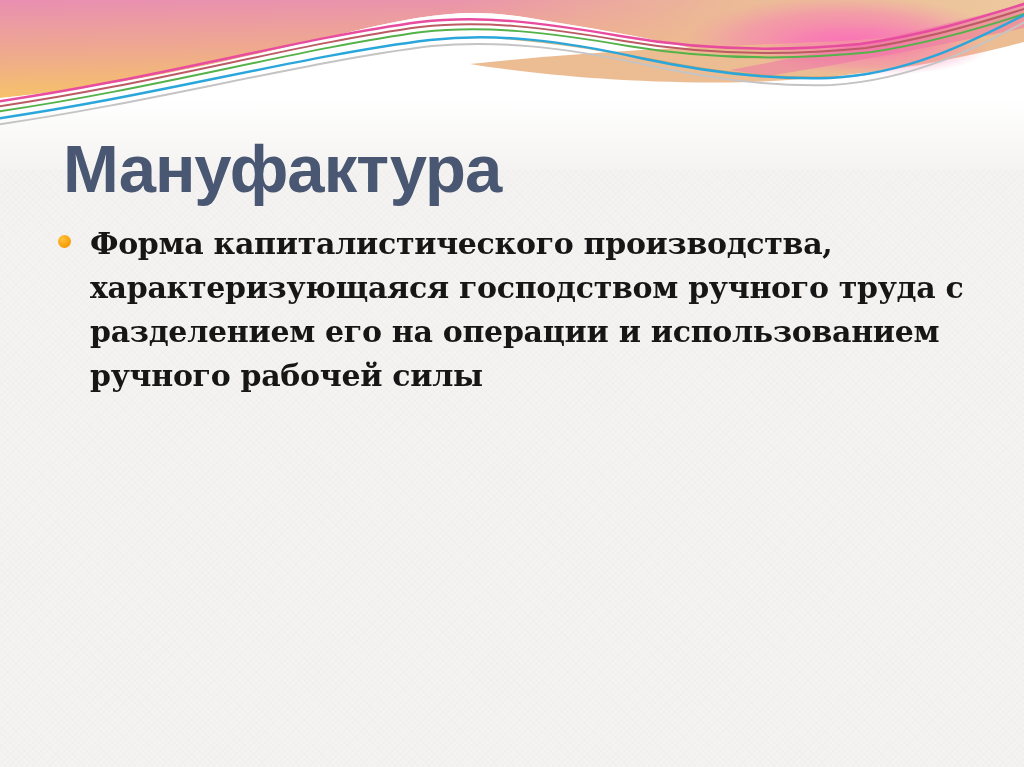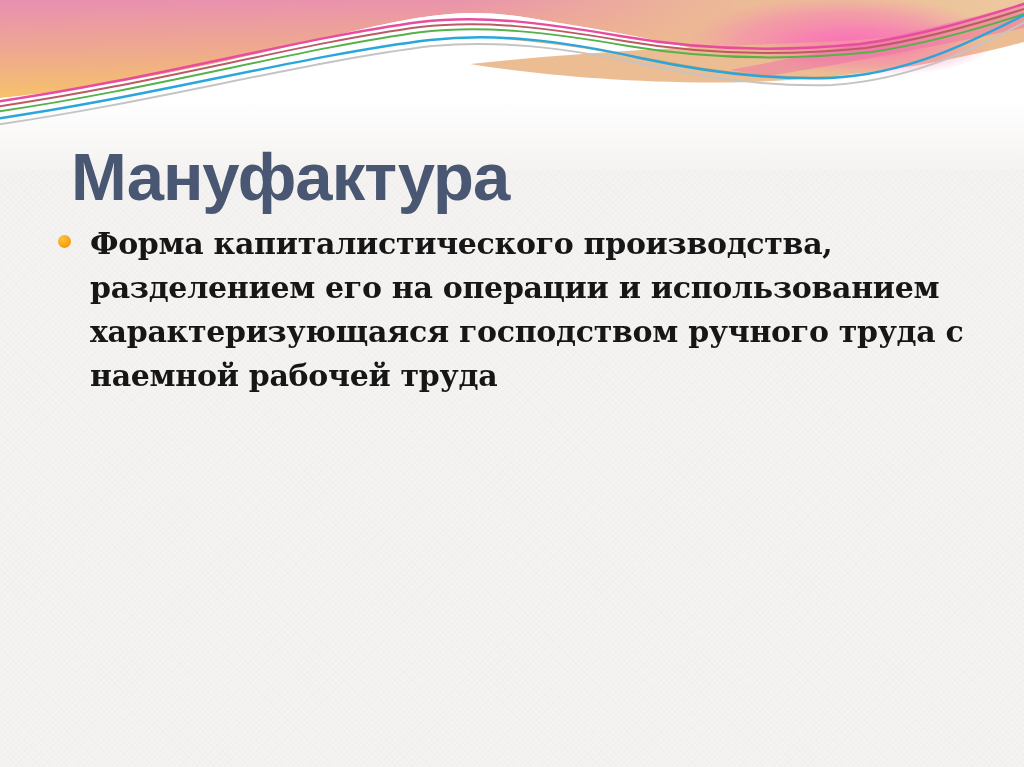--- a/index.html
+++ b/index.html
@@ -21,21 +21,21 @@
     position: absolute;
     top: 0; left: 0;
     width: 1024px; height: 170px;
   }
   .header-graphic svg { display: block; }
 
   .slide-title {
     position: absolute;
     left: 55px;
     top: 122px;
-    margin: 16px;
+    margin: 8px;
     font-size: 67px;
     font-weight: bold;
     letter-spacing: -1px;
     color: #4A5772;
     font-family: "Liberation Sans", sans-serif;
     white-space: nowrap;
   }
 
   .slide-body {
     position: absolute;
@@ -124,20 +124,20 @@
     </svg>
   </div>
 
   <h1 class="slide-title">Мануфактура</h1>
 
   <div class="slide-body">
     <div class="bullet-item">
       <span class="bullet-marker"></span>
       <div class="bullet-text">
         <span class="line">Форма капиталистического производства,</span>
+        <span class="line">характеризующаяся господством ручного труда с</span>
         <span class="line">разделением его на операции и использованием</span>
-        <span class="line">характеризующаяся господством ручного труда с</span>
-        <span class="line">наемной рабочей труда</span>
+        <span class="line">ручного рабочей силы</span>
       </div>
     </div>
   </div>
 
 </div>
 
 </body></html>

